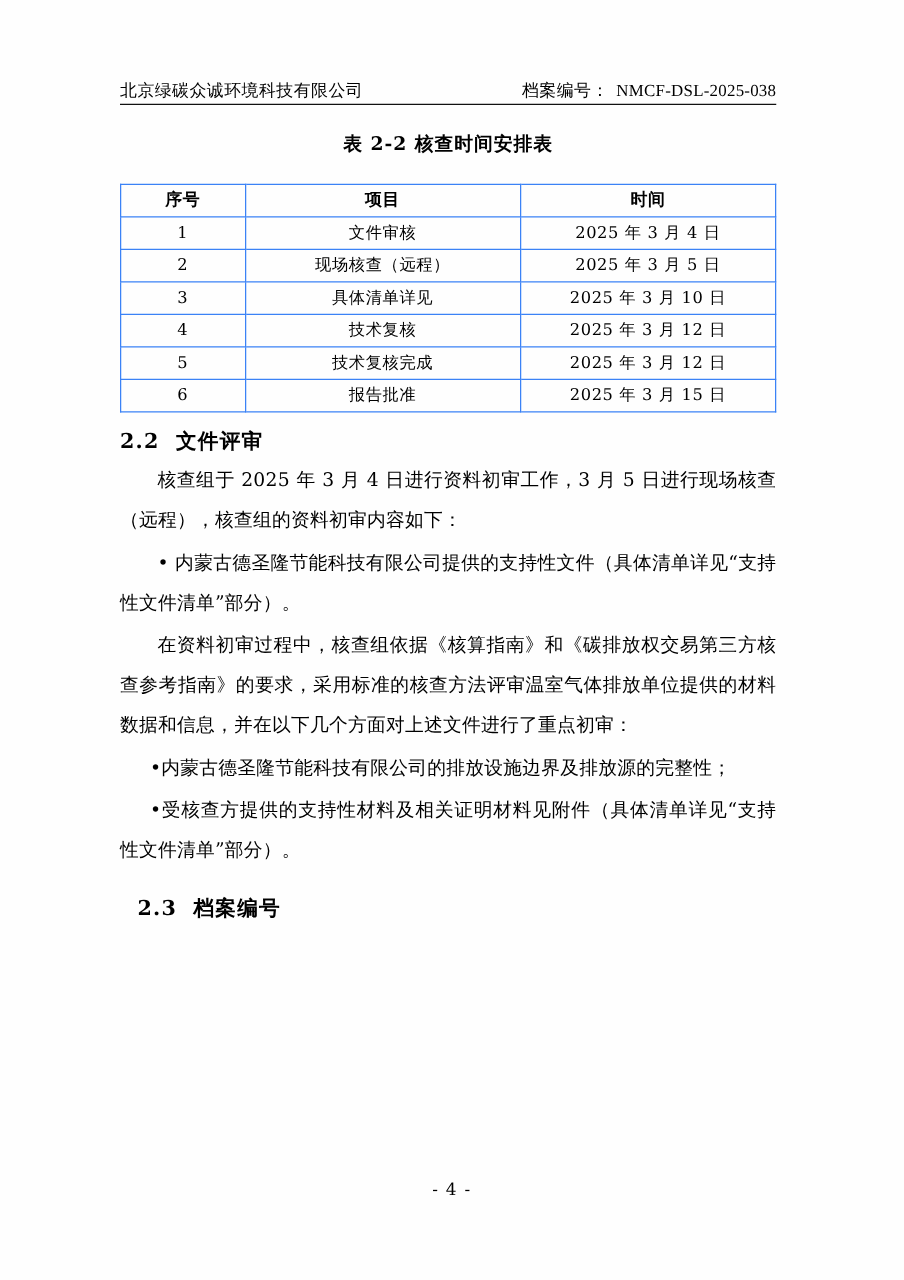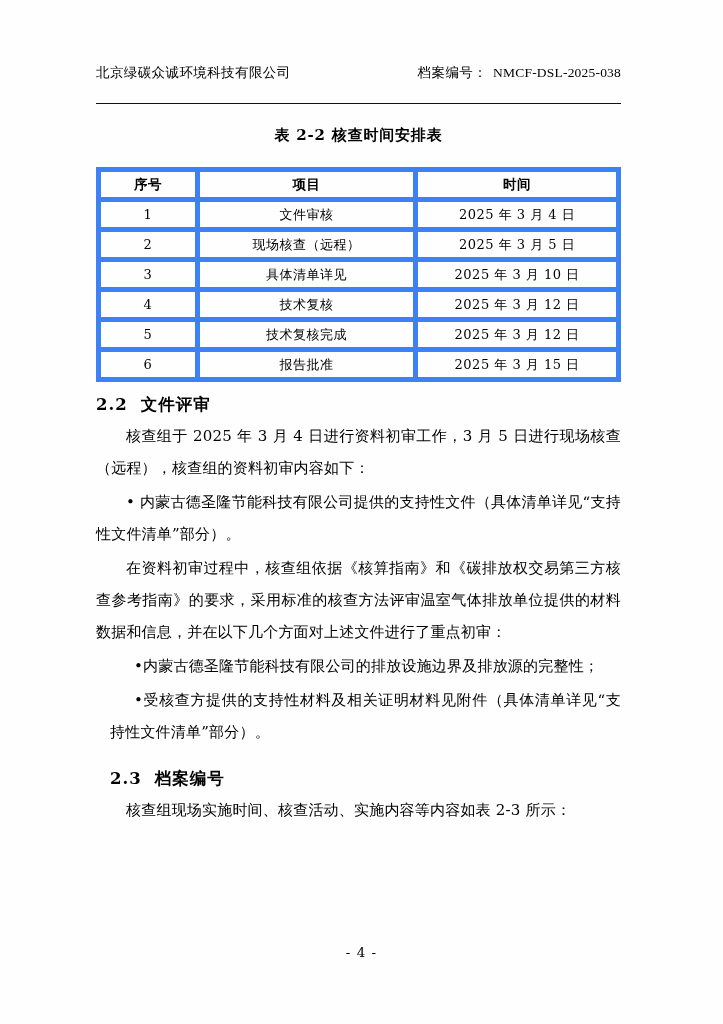--- a/index.html
+++ b/index.html
@@ -26,21 +26,21 @@
     width: 525px;
   }
 
   
   .doc-header {
     display: flex;
     justify-content: space-between;
     align-items: baseline;
     font-size: 13.5px;
     letter-spacing: 0.4px;
-    padding-bottom: 20px;
+    padding-bottom: 0;
   }
   .doc-header .left {
     font-family: "DejaVu Serif", "Liberation Serif", serif;
     font-weight: 500;
   }
   .doc-header .right {
     display: flex;
     align-items: baseline;
     gap: 6px;
     white-space: nowrap;
@@ -66,21 +66,21 @@
   }
 
   
   table.sched {
     border-collapse: collapse;
     width: 100%;
     table-layout: fixed;
     font-size: 13px;
   }
   table.sched th, table.sched td {
-    border: 5px solid #3b82f6;
+    border: 1px solid #3b82f6;
     text-align: center;
     height: 25px;
     line-height: 25px;
     padding: 0;
     font-weight: normal;
     letter-spacing: 0.5px;
   }
   table.sched th {
     font-weight: bold;
     font-size: 13.5px;
@@ -107,21 +107,20 @@
     margin: 0 0 2px 0;
     text-align: justify;
     text-indent: 2em;
     letter-spacing: 0.2px;
   }
   p.body.bullet {
     text-indent: 2em;
   }
   p.body.tight-bullet {
     text-indent: 1.6em;
-    margin-left: 14px;
   }
 
   
   .page-number {
     position: absolute;
     left: 0;
     right: 0;
     top: 944px;
     text-align: center;
     font-size: 13.5px;
@@ -199,19 +198,18 @@
 
     <p class="body">核查组于 2025 年 3 月 4 日进行资料初审工作，3 月 5 日进行现场核查（远程），核查组的资料初审内容如下：</p>
     <p class="body bullet">• 内蒙古德圣隆节能科技有限公司提供的支持性文件（具体清单详见“支持性文件清单”部分）。</p>
     <p class="body">在资料初审过程中，核查组依据《核算指南》和《碳排放权交易第三方核查参考指南》的要求，采用标准的核查方法评审温室气体排放单位提供的材料数据和信息，并在以下几个方面对上述文件进行了重点初审：</p>
     <p class="body tight-bullet">•内蒙古德圣隆节能科技有限公司的排放设施边界及排放源的完整性；</p>
     <p class="body tight-bullet">•受核查方提供的支持性材料及相关证明材料见附件（具体清单详见“支持性文件清单”部分）。</p>
 
     <h2 class="sec indented">
       <span class="num">2.3</span><span>档案编号</span>
     </h2>
-    <p class="body">核查组现场实施时间、核查活动、实施内容等内容如表 2-3 所示：</p>
 
   </div>
 
   <div class="page-number">- 4 -</div>
 
 </div>
 
 </body></html>

